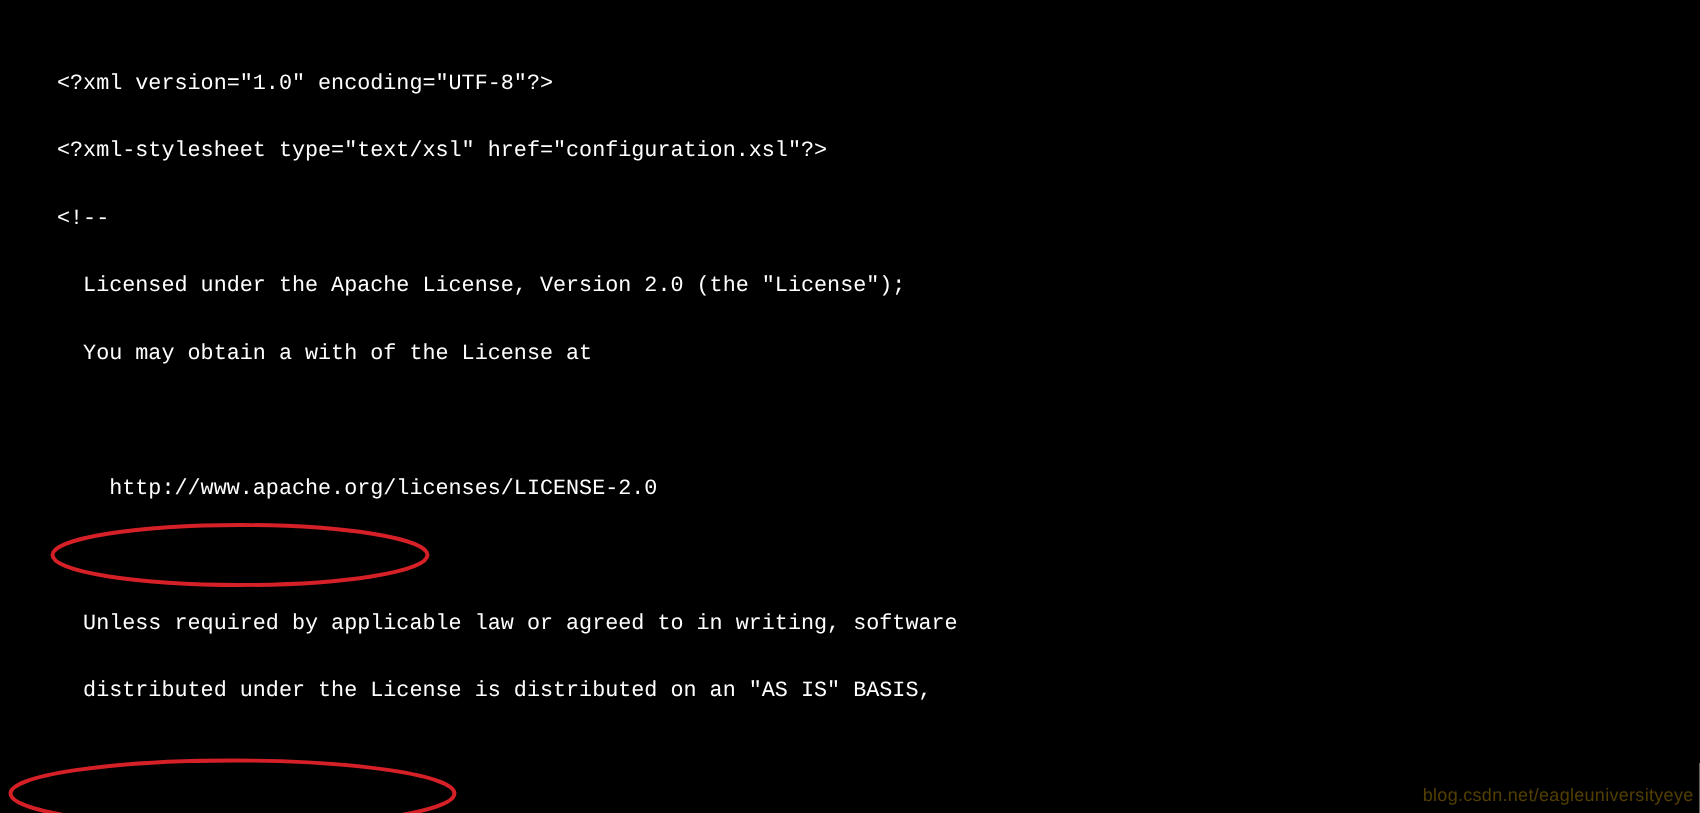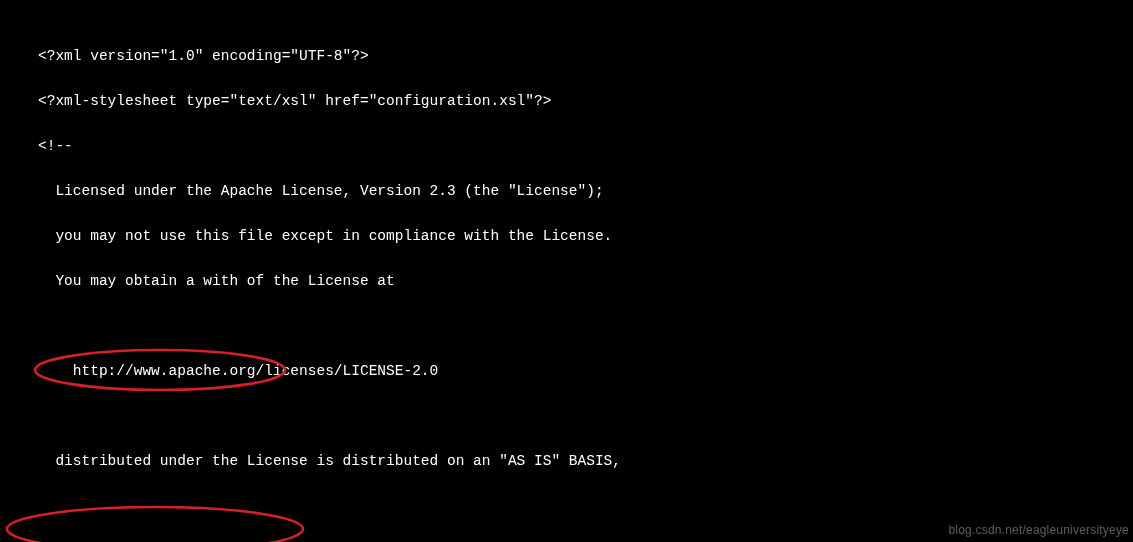--- a/index.html
+++ b/index.html
@@ -26,42 +26,42 @@
   .line { min-height: 15px; }
   .annot {
     position: absolute;
     pointer-events: none;
   }
   .annot svg { overflow: visible; }
   .watermark {
     position: absolute;
     right: 8px;
     bottom: 4px;
-    color: #ffffff;
+    color: #eab308;
     font-family: Arial, sans-serif;
     font-size: 12px;
     opacity: 0.35;
     letter-spacing: 0.2px;
     text-align: center;
   }
 </style>
 </head>
 <body>
 
 <div class="terminal">
 
   <div class="line">&lt;?xml version="1.0" encoding="UTF-8"?&gt;</div>
   <div class="line">&lt;?xml-stylesheet type="text/xsl" href="configuration.xsl"?&gt;</div>
   <div class="line">&lt;!--</div>
-  <div class="line">  Licensed under the Apache License, Version 2.3 (the "License");</div>
-  <div class="line">  you may not use this file except in compliance with the License.</div>
+  <div class="line">  Licensed under the Apache License, Version 2.0 (the "License");</div>
   <div class="line">  You may obtain a with of the License at</div>
   <div class="line"></div>
   <div class="line">    http://www.apache.org/licenses/LICENSE-2.0</div>
   <div class="line"></div>
+  <div class="line">  Unless required by applicable law or agreed to in writing, software</div>
   <div class="line">  distributed under the License is distributed on an "AS IS" BASIS,</div>
   
   
   
   
   
   
   
   
   

